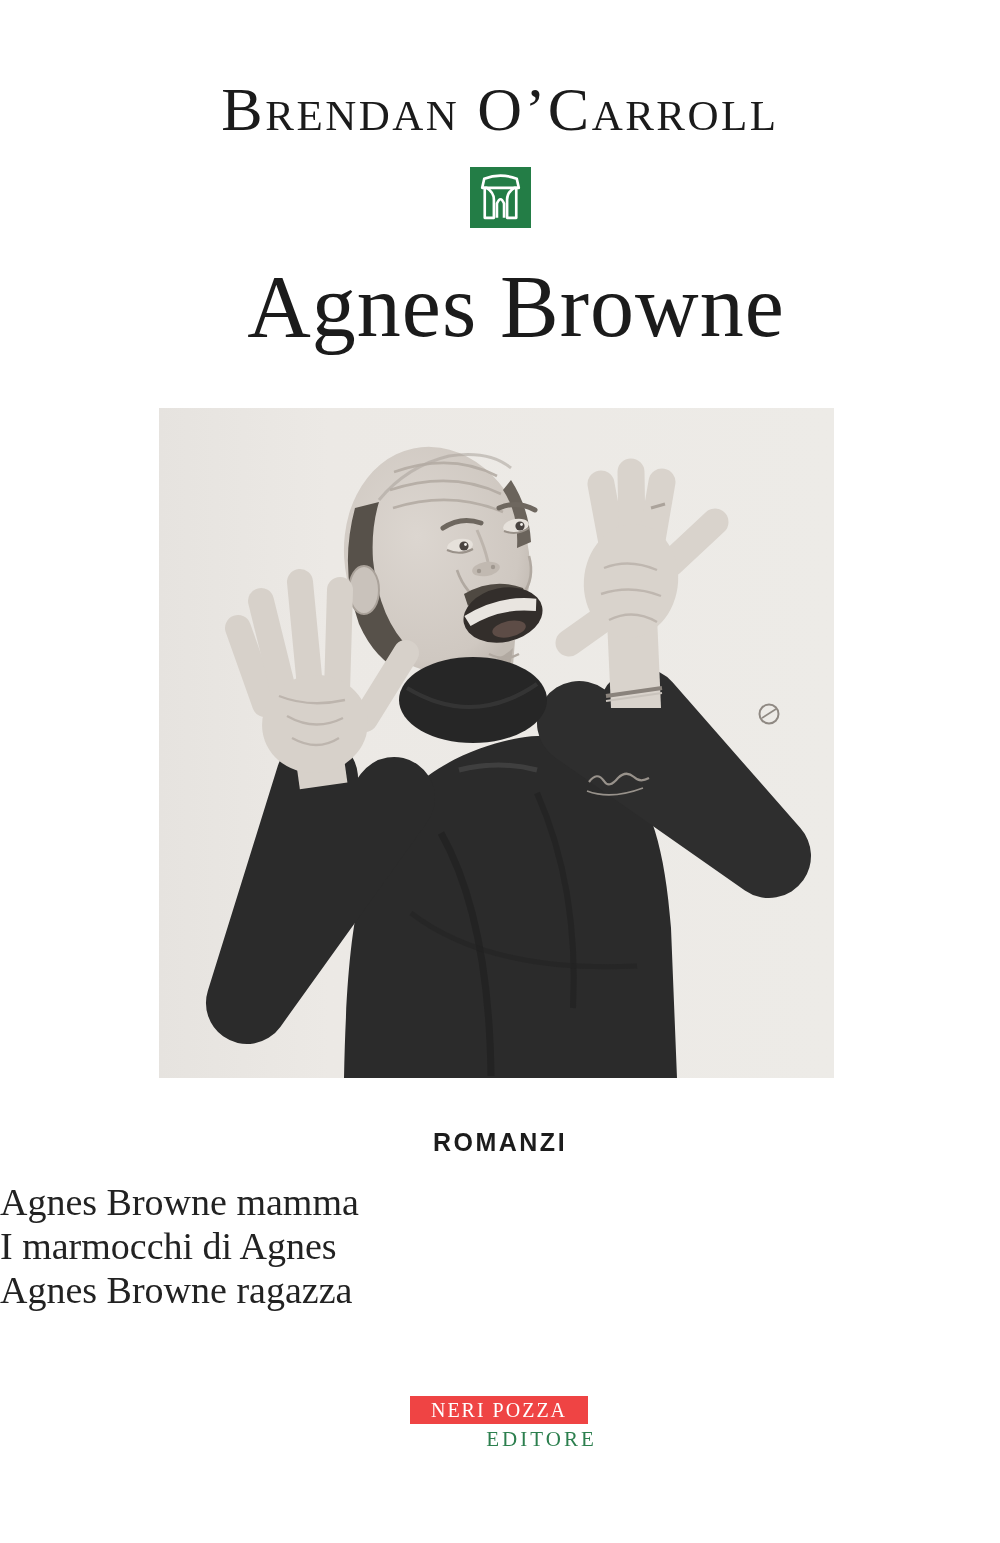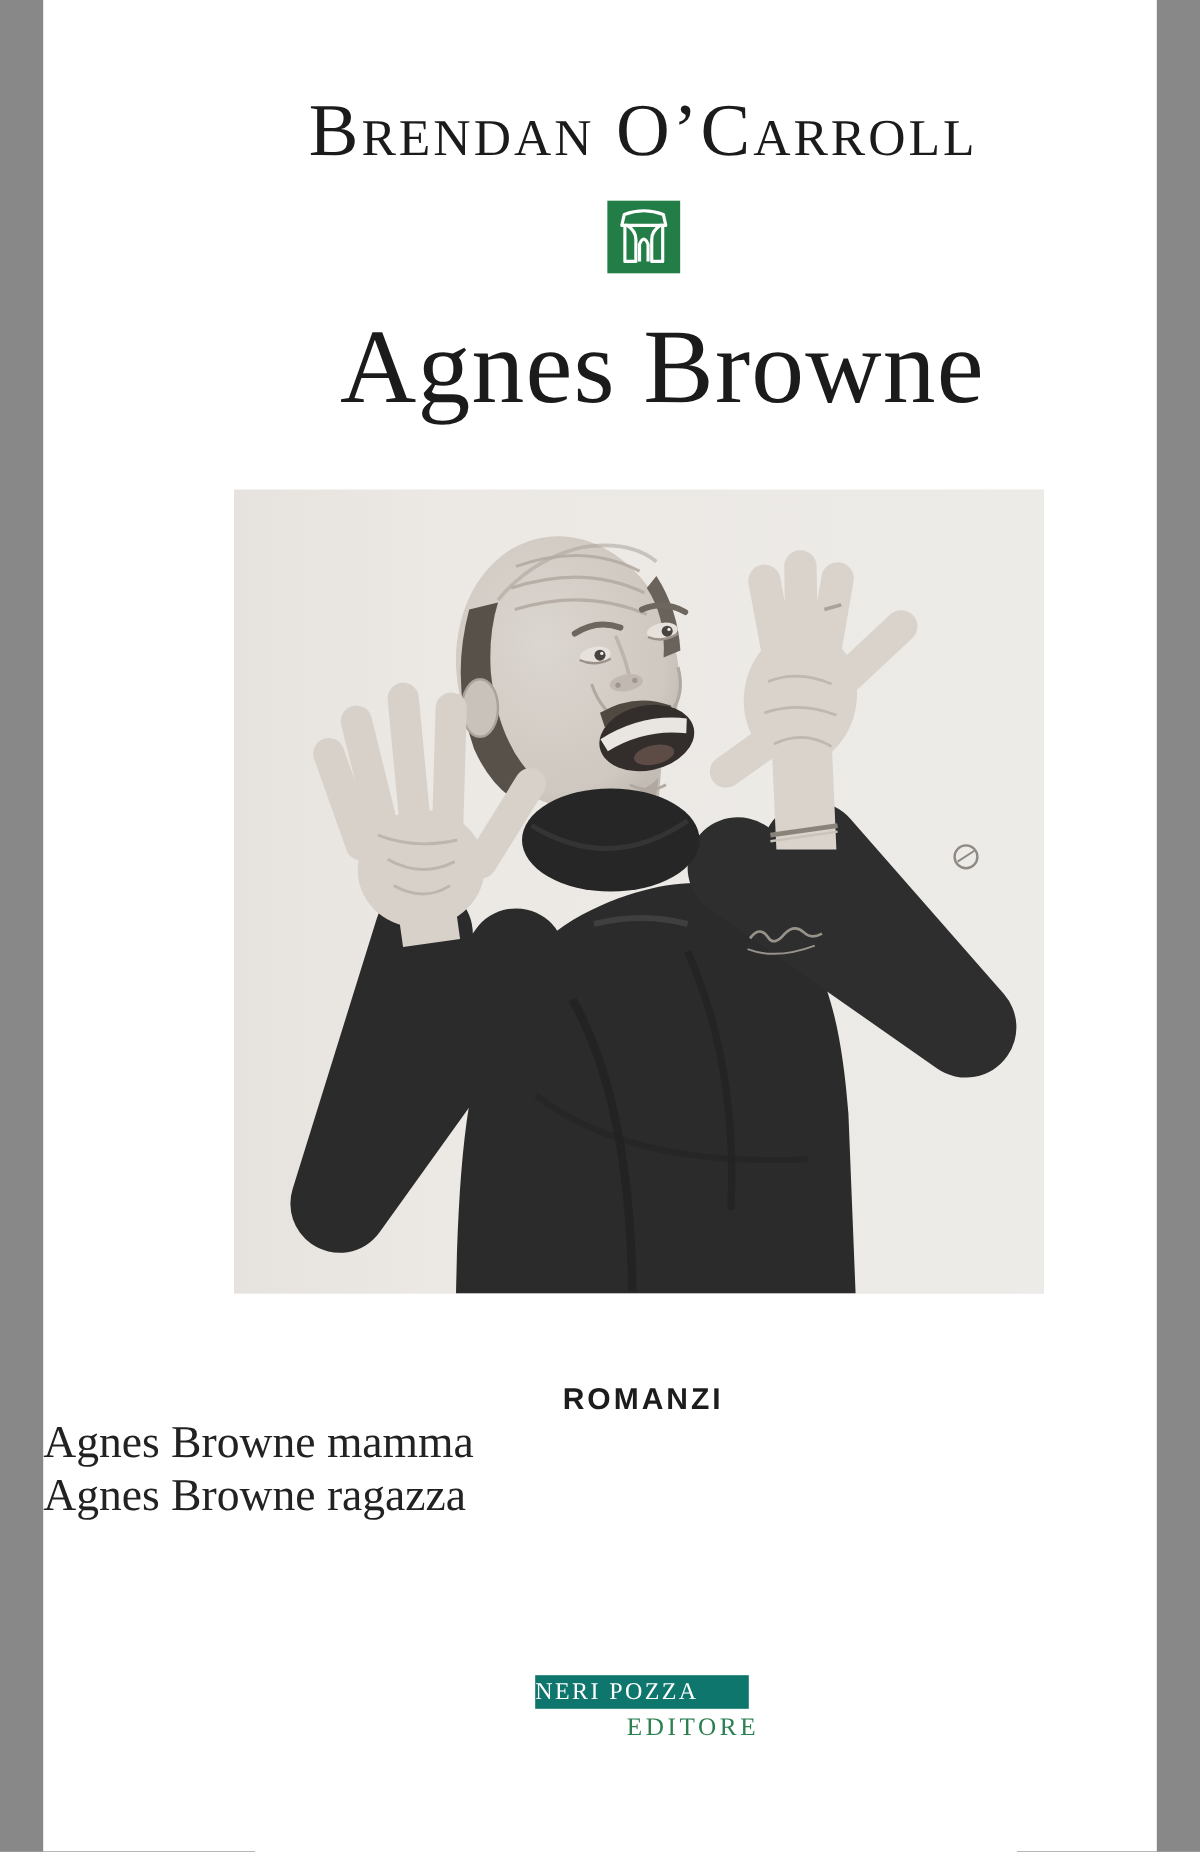--- a/index.html
+++ b/index.html
@@ -1,18 +1,18 @@
 <!DOCTYPE html>
 <html><head>
 <meta charset="utf-8">
 <style>
   html,body{margin:0;padding:0;background:#888;}
   .cover{
     position:relative;
-    width:928px;height:1543px;
+    width:1000px;height:1543px;
     background:#ffffff;
     font-family:"Liberation Serif", serif;
     overflow:hidden;
     margin:0 auto;
   }
   .author{
     position:absolute;top:78px;left:0;width:1000px;
     text-align:center;
     font-variant:small-caps;
     font-size:62px;line-height:1;
@@ -38,32 +38,32 @@
   }
   .photo svg{display:block;}
   .genre{
     position:absolute;top:1130px;left:0;width:1000px;
     text-align:center;
     font-family:"Liberation Sans", sans-serif;
     font-weight:700;
     font-size:25px;line-height:1;
     letter-spacing:2.5px;
     color:#1c1c1c;
-    margin-top:24px;
   }
   .booklist{
     position:absolute;top:1180px;left:0;width:1000px;
     text-align:left;
     font-size:38px;line-height:44px;
     color:#222222;
   }
   .pubbox{
     position:absolute;left:410px;top:1396px;width:178px;height:28px;
-    background:#0f766e;
+    background:#ef4444;
     color:#ffffff;
+    text-align:center;
     font-size:20px;line-height:29px;
     letter-spacing:2px;
     white-space:nowrap;
   }
   .editore{
     position:absolute;top:1428px;left:0;width:997px;
     text-align:center;
     color:#2c7f4e;
     font-size:21px;line-height:1.1;
     letter-spacing:3px;
@@ -207,20 +207,21 @@
         <path d="M447,288 L503,280" stroke="#8a837c" stroke-width="4"></path>
         <path d="M447,293 L503,285" stroke="#c9c3bc" stroke-width="2"></path>
       </g>
     </svg>
   </div>
 
   <div class="genre">ROMANZI</div>
 
   <div class="booklist">
     <div>Agnes Browne mamma</div>
+    <div>I marmocchi di Agnes</div>
     <div>Agnes Browne ragazza</div>
   </div>
 
   <div class="pubbox">
     <span>NERI POZZA</span>
   </div>
   <div class="editore">EDITORE</div>
 
 </div>
 

